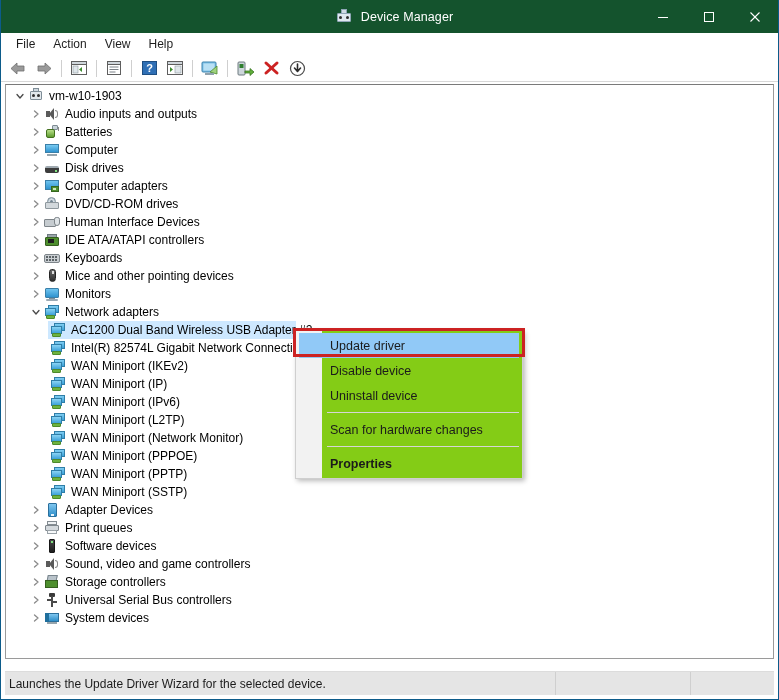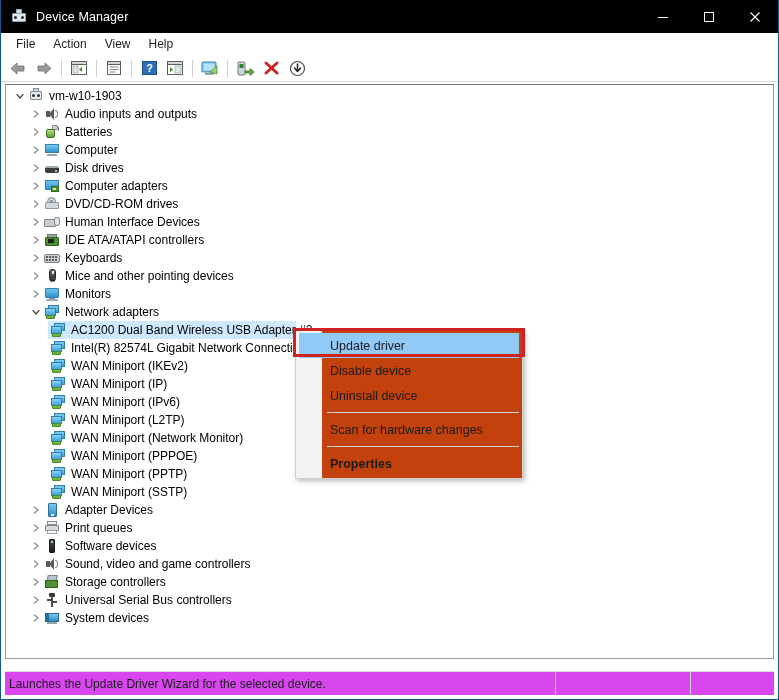--- a/index.html
+++ b/index.html
@@ -16,24 +16,25 @@
     background: #ffffff;
     border: 1px solid #0c5b8a;
     border-top: none;
     overflow: hidden;
   }
 
   
   .titlebar {
     position: relative;
     height: 33px;
-    background: #000000;
+    background: #14532d;
     display: flex;
     align-items: center;
     color: #ffffff;
+    justify-content: center;
   }
   .title-icon {
     width: 16px; height: 16px;
     margin-left: 10px; margin-right: 9px;
     position: relative;
     flex: none;
   }
   .title-icon .plug-body {
     position: absolute; left: 1px; top: 4px;
     width: 14px; height: 9px;
@@ -348,21 +349,21 @@
   .rt-top  { left: 5px; top: 0px; width: 6px; height: 4px; background: #cfd9e0; border: 1px solid #7f8d97; border-bottom: none; }
   .rt-p1   { left: 4px; top: 6px; width: 3px; height: 3px; background: #303030; border-radius: 50%; }
   .rt-p2   { left: 9px; top: 6px; width: 3px; height: 3px; background: #303030; border-radius: 50%; }
 
   
   .ctx {
     position: absolute;
     left: 294px;
     top: 330px;
     width: 228px;
-    background: #c2410c;
+    background: #84cc16;
     border: 1px solid #cfcfcf;
     box-shadow: 2px 2px 5px rgba(0,0,0,.28);
     padding: 2px 0 2px 0;
     z-index: 50;
   }
   .ctx-gutter {
     position: absolute;
     left: 0; top: 0; bottom: 0; width: 26px;
     background: #f2f2f2;
   }
@@ -395,21 +396,21 @@
     z-index: 60;
     pointer-events: none;
   }
 
   
   .statusbar {
     position: absolute;
     left: 4px; right: 4px;
     bottom: 4px;
     height: 24px;
-    background: #d946ef;
+    background: #e5e5e5;
     border-top: 1px solid #dcdcdc;
     display: flex;
     align-items: center;
   }
   .sb-seg1 {
     flex: none; width: 551px;
     font-size: 12px; color: #1b1b1b;
     padding-left: 4px;
     line-height: 22px;
     height: 100%;

